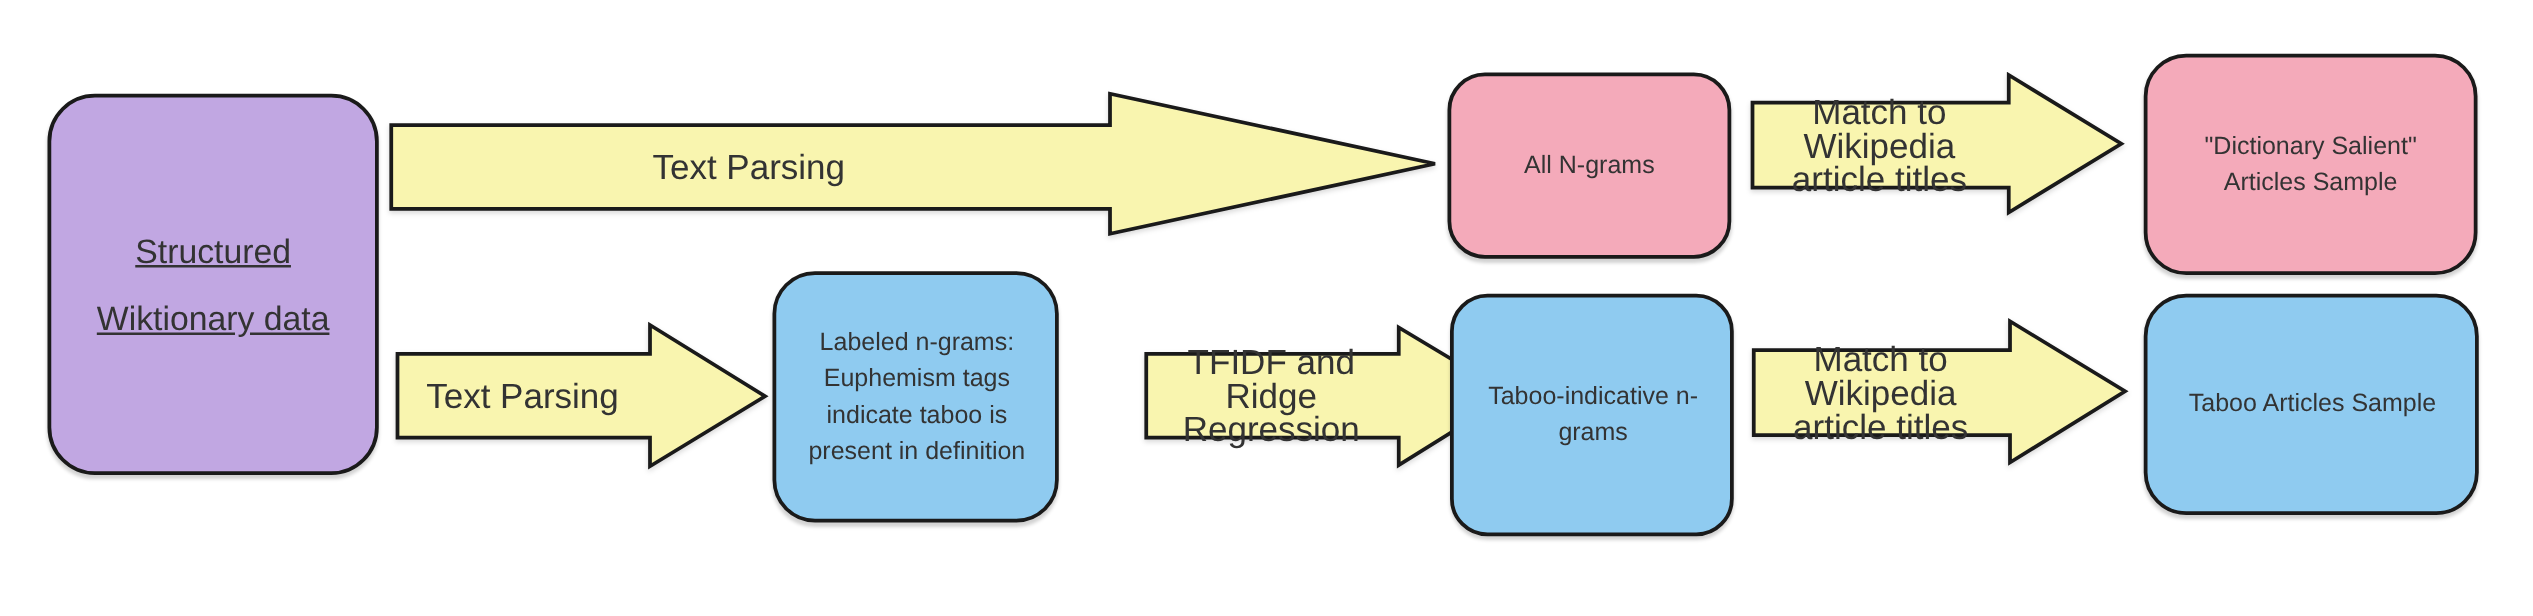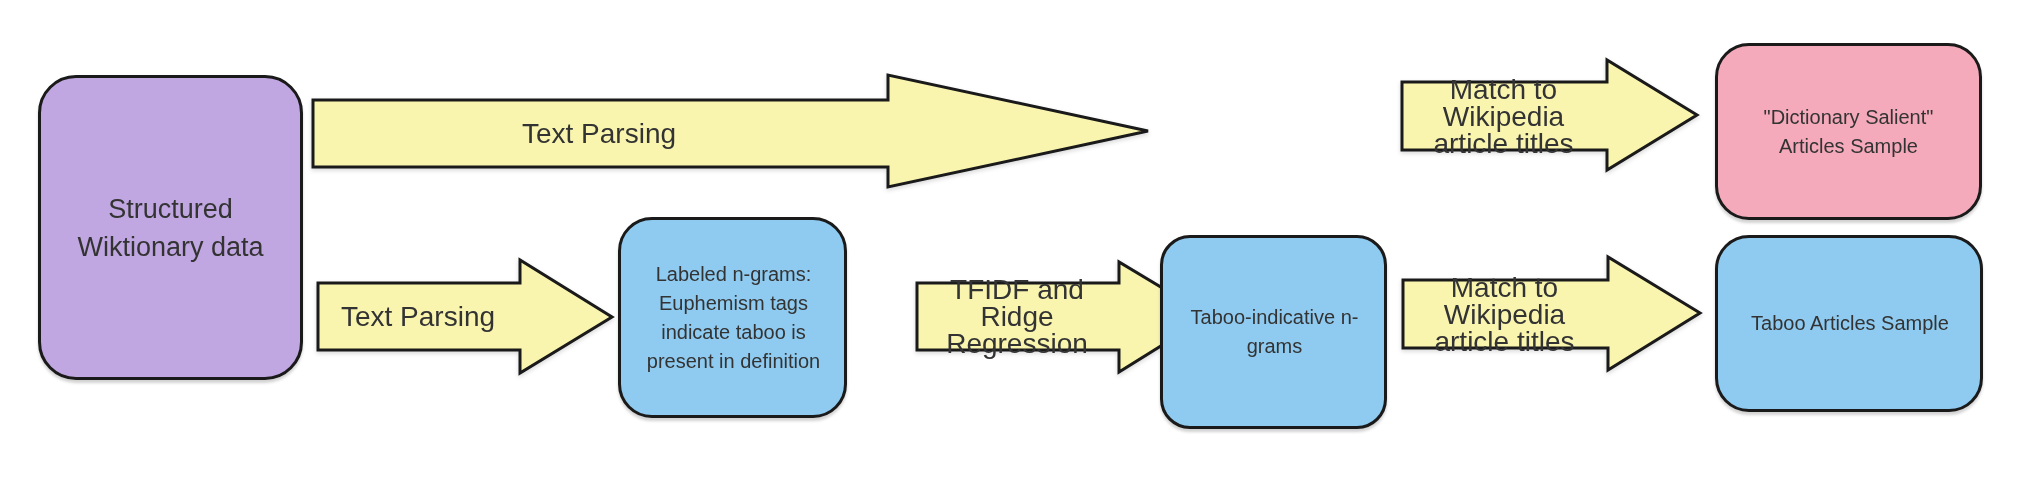--- a/index.html
+++ b/index.html
@@ -15,21 +15,21 @@
     position:absolute;
     box-sizing:border-box;
     border:3px solid var(--stroke,#1a1a1a);
     display:flex; align-items:center; justify-content:center;
     text-align:center;
     white-space:pre-line;
     font-size:20px; line-height:29px;
     box-shadow:0 3px 3px rgba(0,0,0,0.18);
     padding:4px 10px;
   }
-  .node-purple { background:var(--purple,#c1a7e2); font-size:27px; line-height:38px; }
+  .node-purple { background:var(--purple,#c1a7e2); font-size:27px; line-height:54px;text-decoration:underline; }
   .node-pink   { background:var(--pink,#f4aaba); }
   .node-blue   { background:var(--blue,#8fcbf0);padding-left:12px; }
   .arrow { position:absolute; }
   .arrow svg { display:block; width:100%; height:100%; overflow:visible;
                filter:drop-shadow(0 2px 2px rgba(0,0,0,0.15)); }
   .arrow polygon {
     fill:var(--yellow,#f9f5af);
     stroke:var(--stroke,#1a1a1a);
     stroke-width:3;
     stroke-linejoin:miter;
@@ -52,20 +52,23 @@
 Wiktionary data</span>
   </div>
 
   <div class="arrow" style="left:310px; top:73px; width:842px; height:118px;">
     <svg viewBox="0 0 842 118">
       <polygon points="3,27 578,27 578,2 838,58 578,114 578,94 3,94"></polygon>
     </svg>
     <div class="arrow-label" style="left:0; top:27px; width:578px; height:67px;">Text Parsing</div>
   </div>
 
+  <div class="node node-pink" style="left:1158px; top:58px; width:227px; height:149px; border-radius:30px;">
+    <span>All N-grams</span>
+  </div>
 
   <div class="arrow" style="left:1400px; top:58px; width:301px; height:116px;">
     <svg viewBox="0 0 301 116">
       <polygon points="2,24 207,24 207,2 297,57 207,112 207,92 2,92"></polygon>
     </svg>
     <div class="arrow-label" style="left:0; top:24px; width:207px; height:68px;">Match to Wikipedia
 article titles</div>
   </div>
 
   <div class="node node-pink" style="left:1715px; top:43px; width:267px; height:177px; border-radius:34px;">

